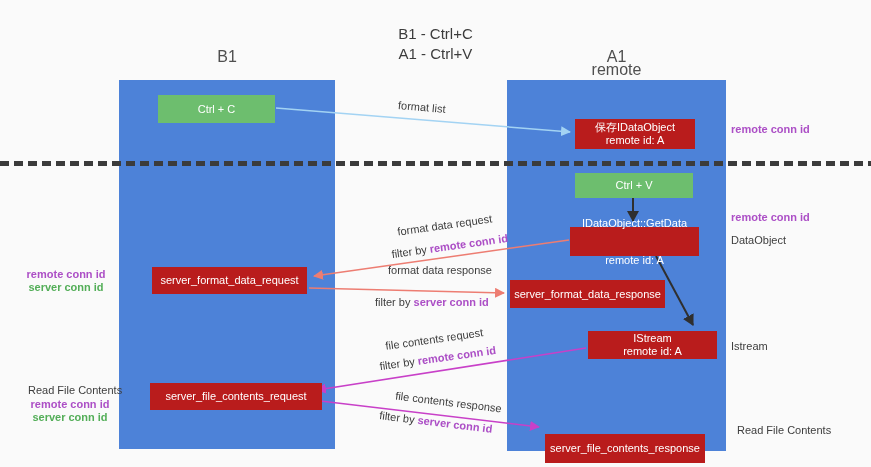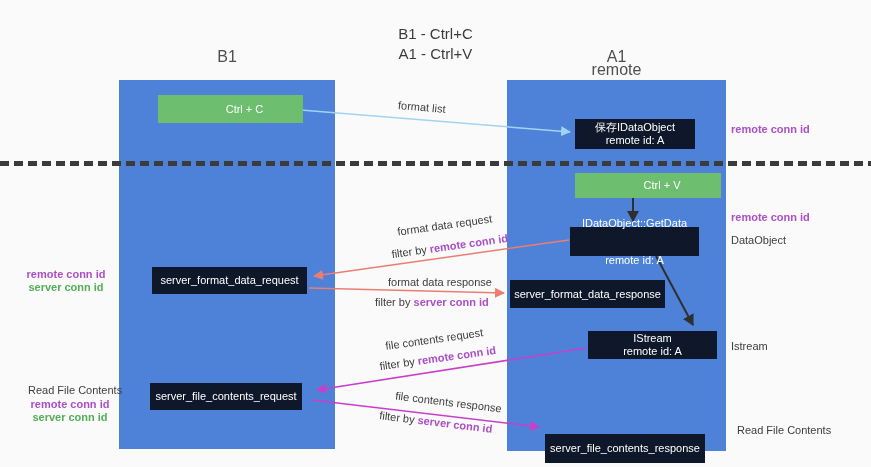--- a/index.html
+++ b/index.html
@@ -5,22 +5,22 @@
   html,body{margin:0;padding:0;background:#fafafa;font-family:"Liberation Sans",sans-serif;}
   #stage{position:relative;width:871px;height:467px;background:#fafafa;overflow:hidden;}
   .title{position:absolute;left:0;top:8px;width:100%;text-align:center;font-size:15px;line-height:20px;color:#3c3c3c;z-index:4;margin-top:16px;}
   .lane-header{position:absolute;text-align:center;font-size:16px;line-height:13px;color:#4f4f4f;z-index:4;}
   .lane{position:absolute;background:#4d82d8;z-index:1;}
   .divider{position:absolute;left:0;top:161px;width:871px;height:5px;
     background:repeating-linear-gradient(90deg,#3b3b3b 0 9px,transparent 9px 14px);z-index:5;}
   svg.arrows{position:absolute;left:0;top:0;z-index:2;pointer-events:none;}
   .node{position:absolute;z-index:3;display:flex;flex-direction:column;justify-content:center;
     align-items:center;color:#ffffff;font-size:11px;line-height:13px;text-align:center;white-space:nowrap;}
-  .green{background:#6dbe6e;padding-left:28px;}
-  .orange{background:#0f172a;}
+  .green{background:#6dbe6e;}
+  .orange{background:#b91c1c;}
   .lbl{position:absolute;z-index:4;font-size:11px;color:#3d3d3d;white-space:nowrap;}
   .ann{position:absolute;z-index:4;font-size:11px;color:#3d3d3d;white-space:nowrap;}
   .purple{color:#ac4fc6;font-weight:bold;}
   .greent{color:#53ae58;font-weight:bold;}
   .rot-up{transform:rotate(-8deg);}
   .rot-dn{transform:rotate(7deg);}
   .rot-fl{transform:rotate(5deg);}
   .stack{line-height:13px;text-align:center;}
 </style>
 </head>
@@ -94,34 +94,34 @@
 
   <div class="node orange" style="left:510px;top:280px;width:155px;height:28px;">
     <div>server_format_data_response</div>
   </div>
 
   <div class="node orange" style="left:588px;top:331px;width:129px;height:28px;">
     <div>IStream</div>
     <div>remote id: A</div>
   </div>
 
-  <div class="node orange" style="left:150px;top:383px;width:152px;height:27px;">
+  <div class="node orange" style="left:150px;top:383px;width:172px;height:27px;">
     <div>server_file_contents_request</div>
   </div>
 
   <div class="node orange" style="left:545px;top:415px;width:160px;height:29px;margin-top:19px;">
     <div>server_file_contents_response</div>
   </div>
 
   <div class="lbl rot-fl" style="left:398px;top:101px;">format list</div>
 
   <div class="lbl rot-up" style="left:397px;top:219px;">format data request</div>
   <div class="lbl rot-up" style="left:391px;top:240px;"><span>filter by </span><span class="purple">remote conn id</span></div>
 
-  <div class="lbl" style="left:388px;top:276px;">format data response</div>
+  <div class="lbl" style="left:388px;top:264px;">format data response</div>
   <div class="lbl" style="left:375px;top:296px;"><span>filter by </span><span class="purple">server conn id</span></div>
 
   <div class="lbl rot-up" style="left:385px;top:333px;">file contents request</div>
   <div class="lbl rot-up" style="left:379px;top:352px;"><span>filter by </span><span class="purple">remote conn id</span></div>
 
   <div class="lbl rot-dn" style="left:395px;top:396px;">file contents response</div>
   <div class="lbl rot-dn" style="left:379px;top:416px;"><span>filter by </span><span class="purple">server conn id</span></div>
 
   <div class="ann purple" style="left:731px;top:123px;">remote conn id</div>
   <div class="ann purple" style="left:731px;top:211px;">remote conn id</div>

